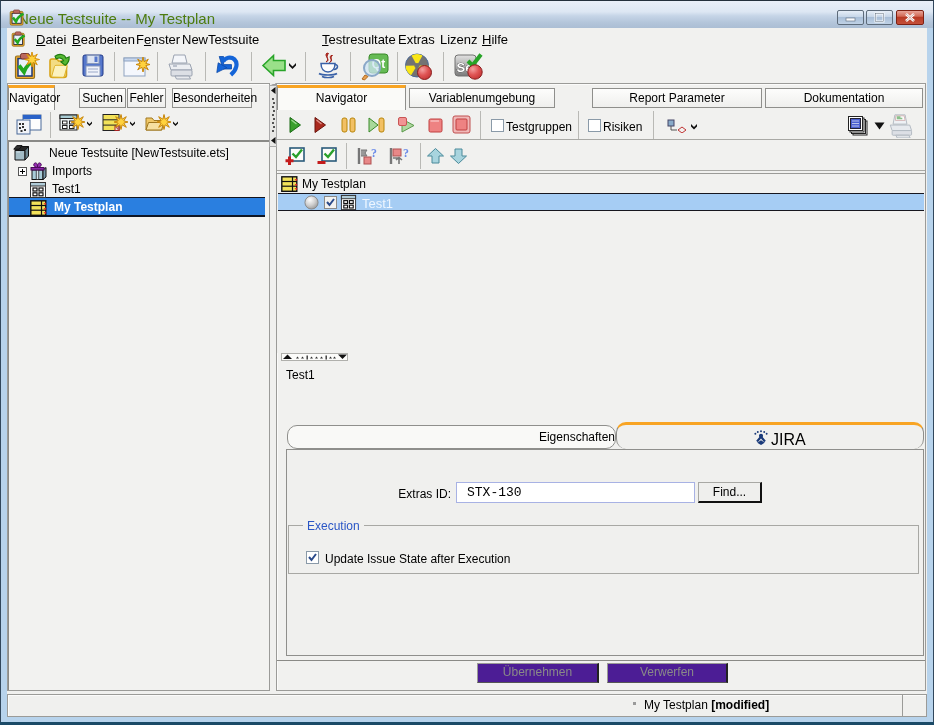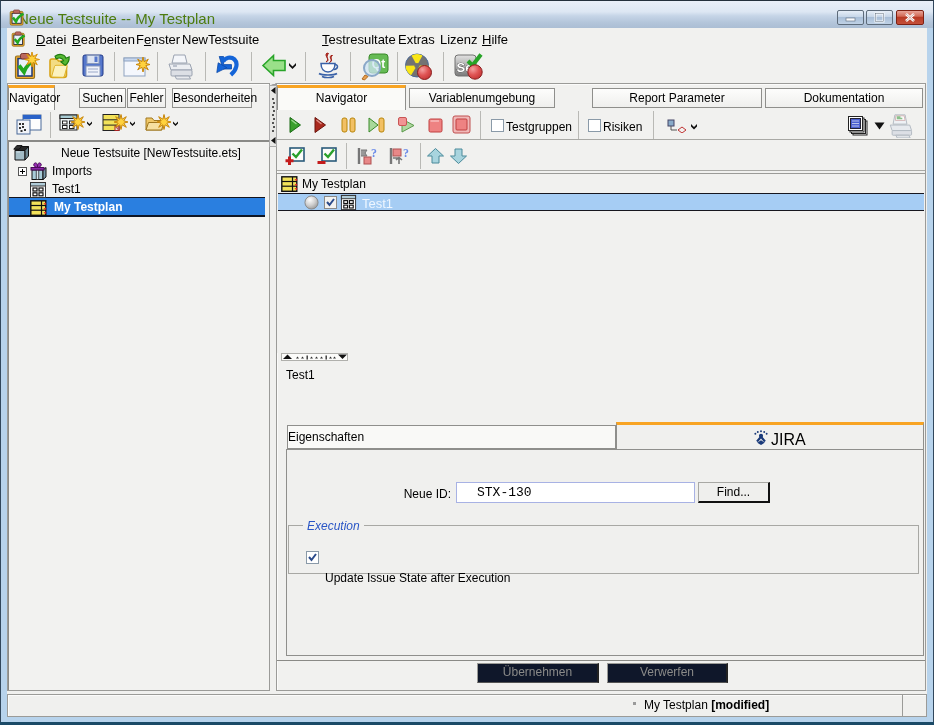--- a/index.html
+++ b/index.html
@@ -42,32 +42,32 @@
 #treesel { background:#2a7fe0; border-top:1px solid #12121c; border-bottom:2px solid #0e1626; color:#fff; font-weight:bold; }
 
 #rtoolbar1 { left:277px; top:111px; width:648px; height:29px; background:#f1f1ef; border-bottom:1px solid #a9a9a5; }
 #rtoolbar2 { left:277px; top:140px; width:648px; height:31px; background:#f1f1ef; border-bottom:1px solid #a9a9a5; }
 #rtable { left:277px; top:173px; width:648px; height:180px; background:#f1f1ef; border-top:1px solid #9b9b98; }
 #row1 { left:278px; top:174px; width:646px; height:19px; }
 #row2 { left:278px; top:193px; width:646px; height:18px; background:#a6cdf4; border-top:1.5px solid #16161e; border-bottom:1.5px solid #16161e; color:#fff; }
 #hsplit { left:281px; top:353px; width:67px; height:8px; background:#fcfcfa; border:1px solid #b0b0ac; }
 #lbltest1 { left:286px; top:368px; font-size:12px; }
 
-.stab { position:absolute; height:24px; font-size:12px; text-align:left; line-height:23px; }
+.stab { position:absolute; height:24px; font-size:12px; text-align:right; line-height:23px;border-radius:10px; }
 #tabEig { left:287px; top:425px; width:329px; border:1px solid #8f8f8c; background:#f9f9f7; }
 #tabJira { left:616px; top:422px; width:308px; height:27px; border:1px solid #8f8f8c; border-bottom:none; border-top:3px solid #f8a423; background:#f0f0ee; }
 #jirapanel { left:286px; top:449px; width:638px; height:207px; background:#f0f0ee; border:1px solid #8f8f8c; }
 #lblIssue { left:380px; top:487px; width:71px; text-align:right; }
-#issueField { left:456px; top:482px; width:239px; height:21px; background:#fff; border:1.5px solid #a8b2e4; font-family:"Liberation Mono",monospace; font-size:13px; padding:2px 20px; }
-#findBtn { left:698px; top:482px; width:72px; height:21px; background:#efefed; border:1px solid #a8a8a4; border-right:2px solid #111; border-bottom:2px solid #111; text-align:center; line-height:18px; }
+#issueField { left:456px; top:482px; width:239px; height:21px; background:#fff; border:1.5px solid #a8b2e4; font-family:"Liberation Mono",monospace; font-size:13px; padding:2px 10px; }
+#findBtn { left:698px; top:482px; width:64px; height:21px; background:#efefed; border:1px solid #a8a8a4; border-right:2px solid #111; border-bottom:2px solid #111; text-align:center; line-height:18px; }
 #groupbox { left:288px; top:525px; width:631px; height:49px; border:1px solid #a8a8a4; }
-#grouplbl { left:303px; top:519px; background:#f0f0ee; padding:0 4px; color:#2a56c6;font-style:italic; }
+#grouplbl { left:303px; top:519px; background:#f0f0ee; padding:0 4px; color:#2a56c6; }
 #updchk { left:306px; top:551px; }
-#updlbl { left:325px; top:552px;margin-top:19px; }
-.btn { position:absolute; top:663px; height:20px; background:#0f172a; border:1px solid #9a9a96; border-right:2px solid #222; border-bottom:1px solid #555; color:#8a8a88; text-align:center; line-height:17px; font-size:12px; }
+#updlbl { left:325px; top:552px; }
+.btn { position:absolute; top:663px; height:20px; background:#4c1d95; border:1px solid #9a9a96; border-right:2px solid #222; border-bottom:1px solid #555; color:#8a8a88; text-align:center; line-height:17px; font-size:12px; }
 #btnUeb { left:477px; width:122px; }
 #btnVer { left:607px; width:121px; }
 
 #statusbar { left:7px; top:694px; width:920px; height:23px; background:#f0f0ee; border:1px solid #9b9b98; box-shadow:inset 1px 1px 0 #fbfbfa; }
 #statustext { left:644px; top:698px; font-size:12px; }
 #statusdiv { left:902px; top:694px; width:1px; height:23px; background:#9b9b98; }
 .cb { position:absolute; width:13px; height:13px; background:#fff; border:1px solid #8a9aa8; }
 .icon { position:absolute; }
 </style></head>
 <body>
@@ -110,21 +110,21 @@
 <div id="rightpanel" class="abs"></div>
 <div id="vsplit" class="abs"></div>
 
 <div class="tab sel" style="left:8px;width:47px">Navigator</div>
 <div class="tab" style="left:79px;width:47px">Suchen</div>
 <div class="tab" style="left:127px;width:39px">Fehler</div>
 <div class="tab" style="left:172px;width:80px">Besonderheiten</div>
 <div id="ltoolbar" class="abs"></div>
 <div id="tree" class="abs"></div>
 <div class="trow" style="left:9px;top:144px">
-    <span class="lbl" style="left:52px">Neue Testsuite [NewTestsuite.ets]</span>
+    <span class="lbl" style="left:40px">Neue Testsuite [NewTestsuite.ets]</span>
   </div>
 <div class="trow" style="left:9px;top:162px">
     <span class="lbl" style="left:43px">Imports</span>
   </div>
 <div class="trow" style="left:9px;top:180px">
     <span class="lbl" style="left:43px">Test1</span>
   </div>
 <div class="trow abs" id="treesel" style="left:9px;top:197px;width:256px;height:20px">
     <span class="lbl" style="left:45px">My Testplan</span>
   </div>
@@ -142,21 +142,21 @@
 <div id="row2" class="abs">
     <span style="position:absolute;left:84px;top:2px;font-size:13px;color:#eef6ff">Test1</span>
   </div>
 <div id="hsplit" class="abs"></div>
 <div id="lbltest1" class="abs">Test1</div>
 <div id="tabEig" class="stab abs">Eigenschaften</div>
 <div id="tabJira" class="stab abs"></div>
 <div class="abs" style="left:771px;top:431px;font-size:16px">JIRA</div>
 <div id="jirapanel" class="abs"></div>
 <div class="abs" style="left:277px;top:660px;width:648px;height:1px;background:#8a8a86"></div>
-<div id="lblIssue" class="abs">Neue ID:</div>
+<div id="lblIssue" class="abs">Extras ID:</div>
 <div id="issueField" class="abs">STX-130</div>
 <div id="findBtn" class="abs">Find...</div>
 <div id="groupbox" class="abs"></div>
 <div id="grouplbl" class="abs">Execution</div>
 <div id="updchk" class="abs cb"></div>
 <div id="updlbl" class="abs">Update Issue State after Execution</div>
 <div id="btnUeb" class="abs btn">Übernehmen</div>
 <div id="btnVer" class="abs btn">Verwerfen</div>
 
 <svg class="icon" style="left:9px;top:9px" width="17" height="17" viewBox="0 0 27 28">

